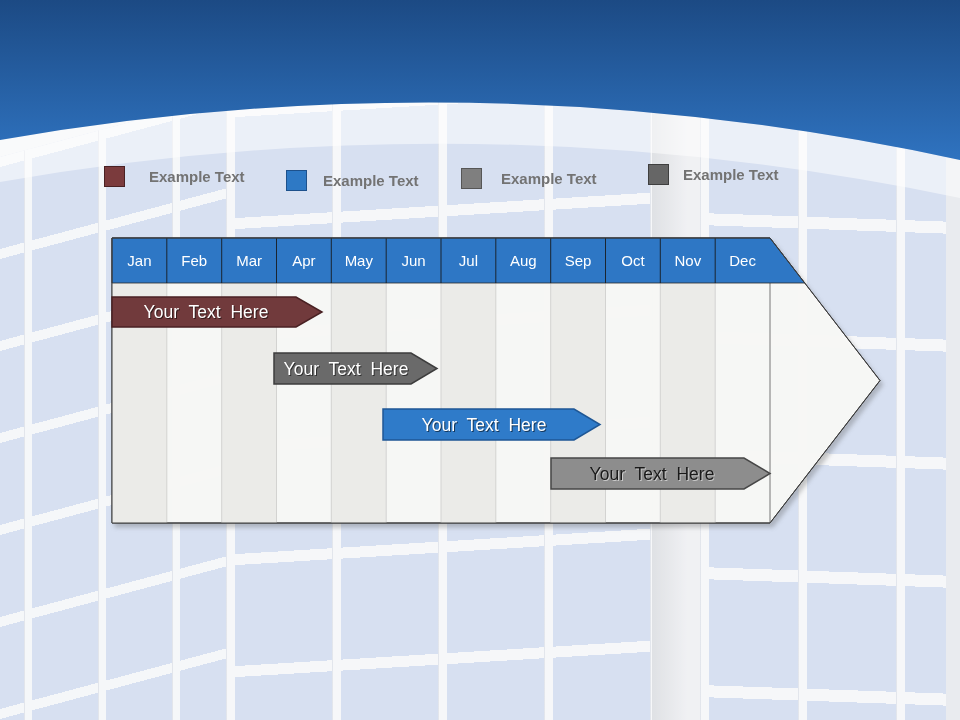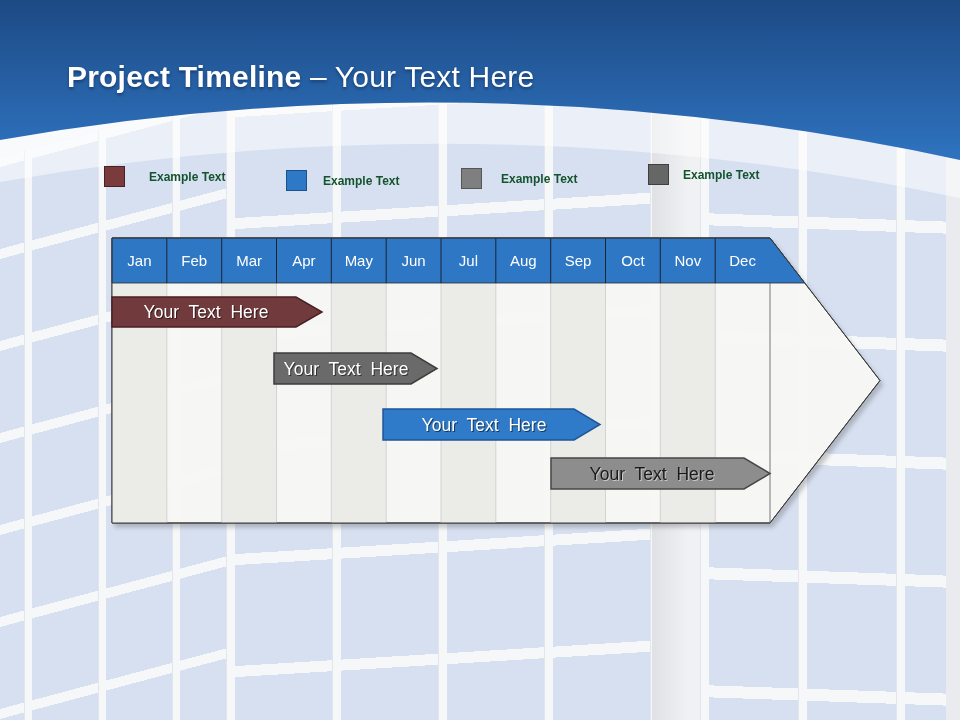--- a/index.html
+++ b/index.html
@@ -48,21 +48,21 @@
   .title {
     position:absolute; left:67px; top:60px; color:#fff; font-size:30px;
     white-space:nowrap; text-shadow:0 2px 3px rgba(0,25,60,.45); letter-spacing:.2px;
   }
   .title .bold { font-weight:bold; }
   .title .light { font-weight:normal; }
 
   
   .legend-item { position:absolute; display:flex; align-items:center; }
   .legend-item .swatch { display:block; }
-  .legend-item .lab { font-size:12px; font-weight:bold; color:#14532d; white-space:nowrap; }
+  .legend-item .lab { font-size:15px; font-weight:bold; color:#737373; white-space:nowrap; }
   .li1 { left:104px; top:166px; } .li1 .lab { margin-left:24px; }
   .li2 { left:286px; top:170px; } .li2 .lab { margin-left:16px; }
   .li3 { left:461px; top:168px; } .li3 .lab { margin-left:19px; }
   .li4 { left:648px; top:164px; } .li4 .lab { margin-left:14px; }
 
   
   .tl-svg { position:absolute; left:0; top:0; }
   .tl-shadow { filter:drop-shadow(3px 4px 2px rgba(70,70,70,.30)); }
   .month-label { font-size:15px; fill:#FFFFFF; }
   .bar-label { font-size:17.5px; }
@@ -88,24 +88,20 @@
     <defs>
       <linearGradient id="hdr" x1="0" y1="0" x2="0" y2="1">
         <stop offset="0" stop-color="#1C4A84"></stop>
         <stop offset="1" stop-color="#2F73C0"></stop>
       </linearGradient>
     </defs>
     <path d="M0,140 Q480,56 960,160 L960,198 Q480,98 0,182 Z" fill="rgba(255,255,255,0.5)"></path>
     <path d="M0,0 H960 V160 Q480,56 0,140 Z" fill="url(#hdr)"></path>
   </svg>
 
-  <div class="title">
-    <span class="bold">Project Timeline</span>
-    <span class="light"> </span><span class="light">– Your Text Here</span>
-  </div>
 
   <div class="legend-item li1">
     <svg class="swatch" width="21" height="21">
       <rect x="0.5" y="0.5" width="20" height="20" stroke="#4A2123" stroke-width="1" fill="#7B3B3D"></rect>
     </svg>
     <span class="lab">Example Text</span>
   </div>
   <div class="legend-item li2">
     <svg class="swatch" width="21" height="21">
       <rect x="0.5" y="0.5" width="20" height="20" stroke="#1D518C" stroke-width="1" fill="#2E79C5"></rect>

